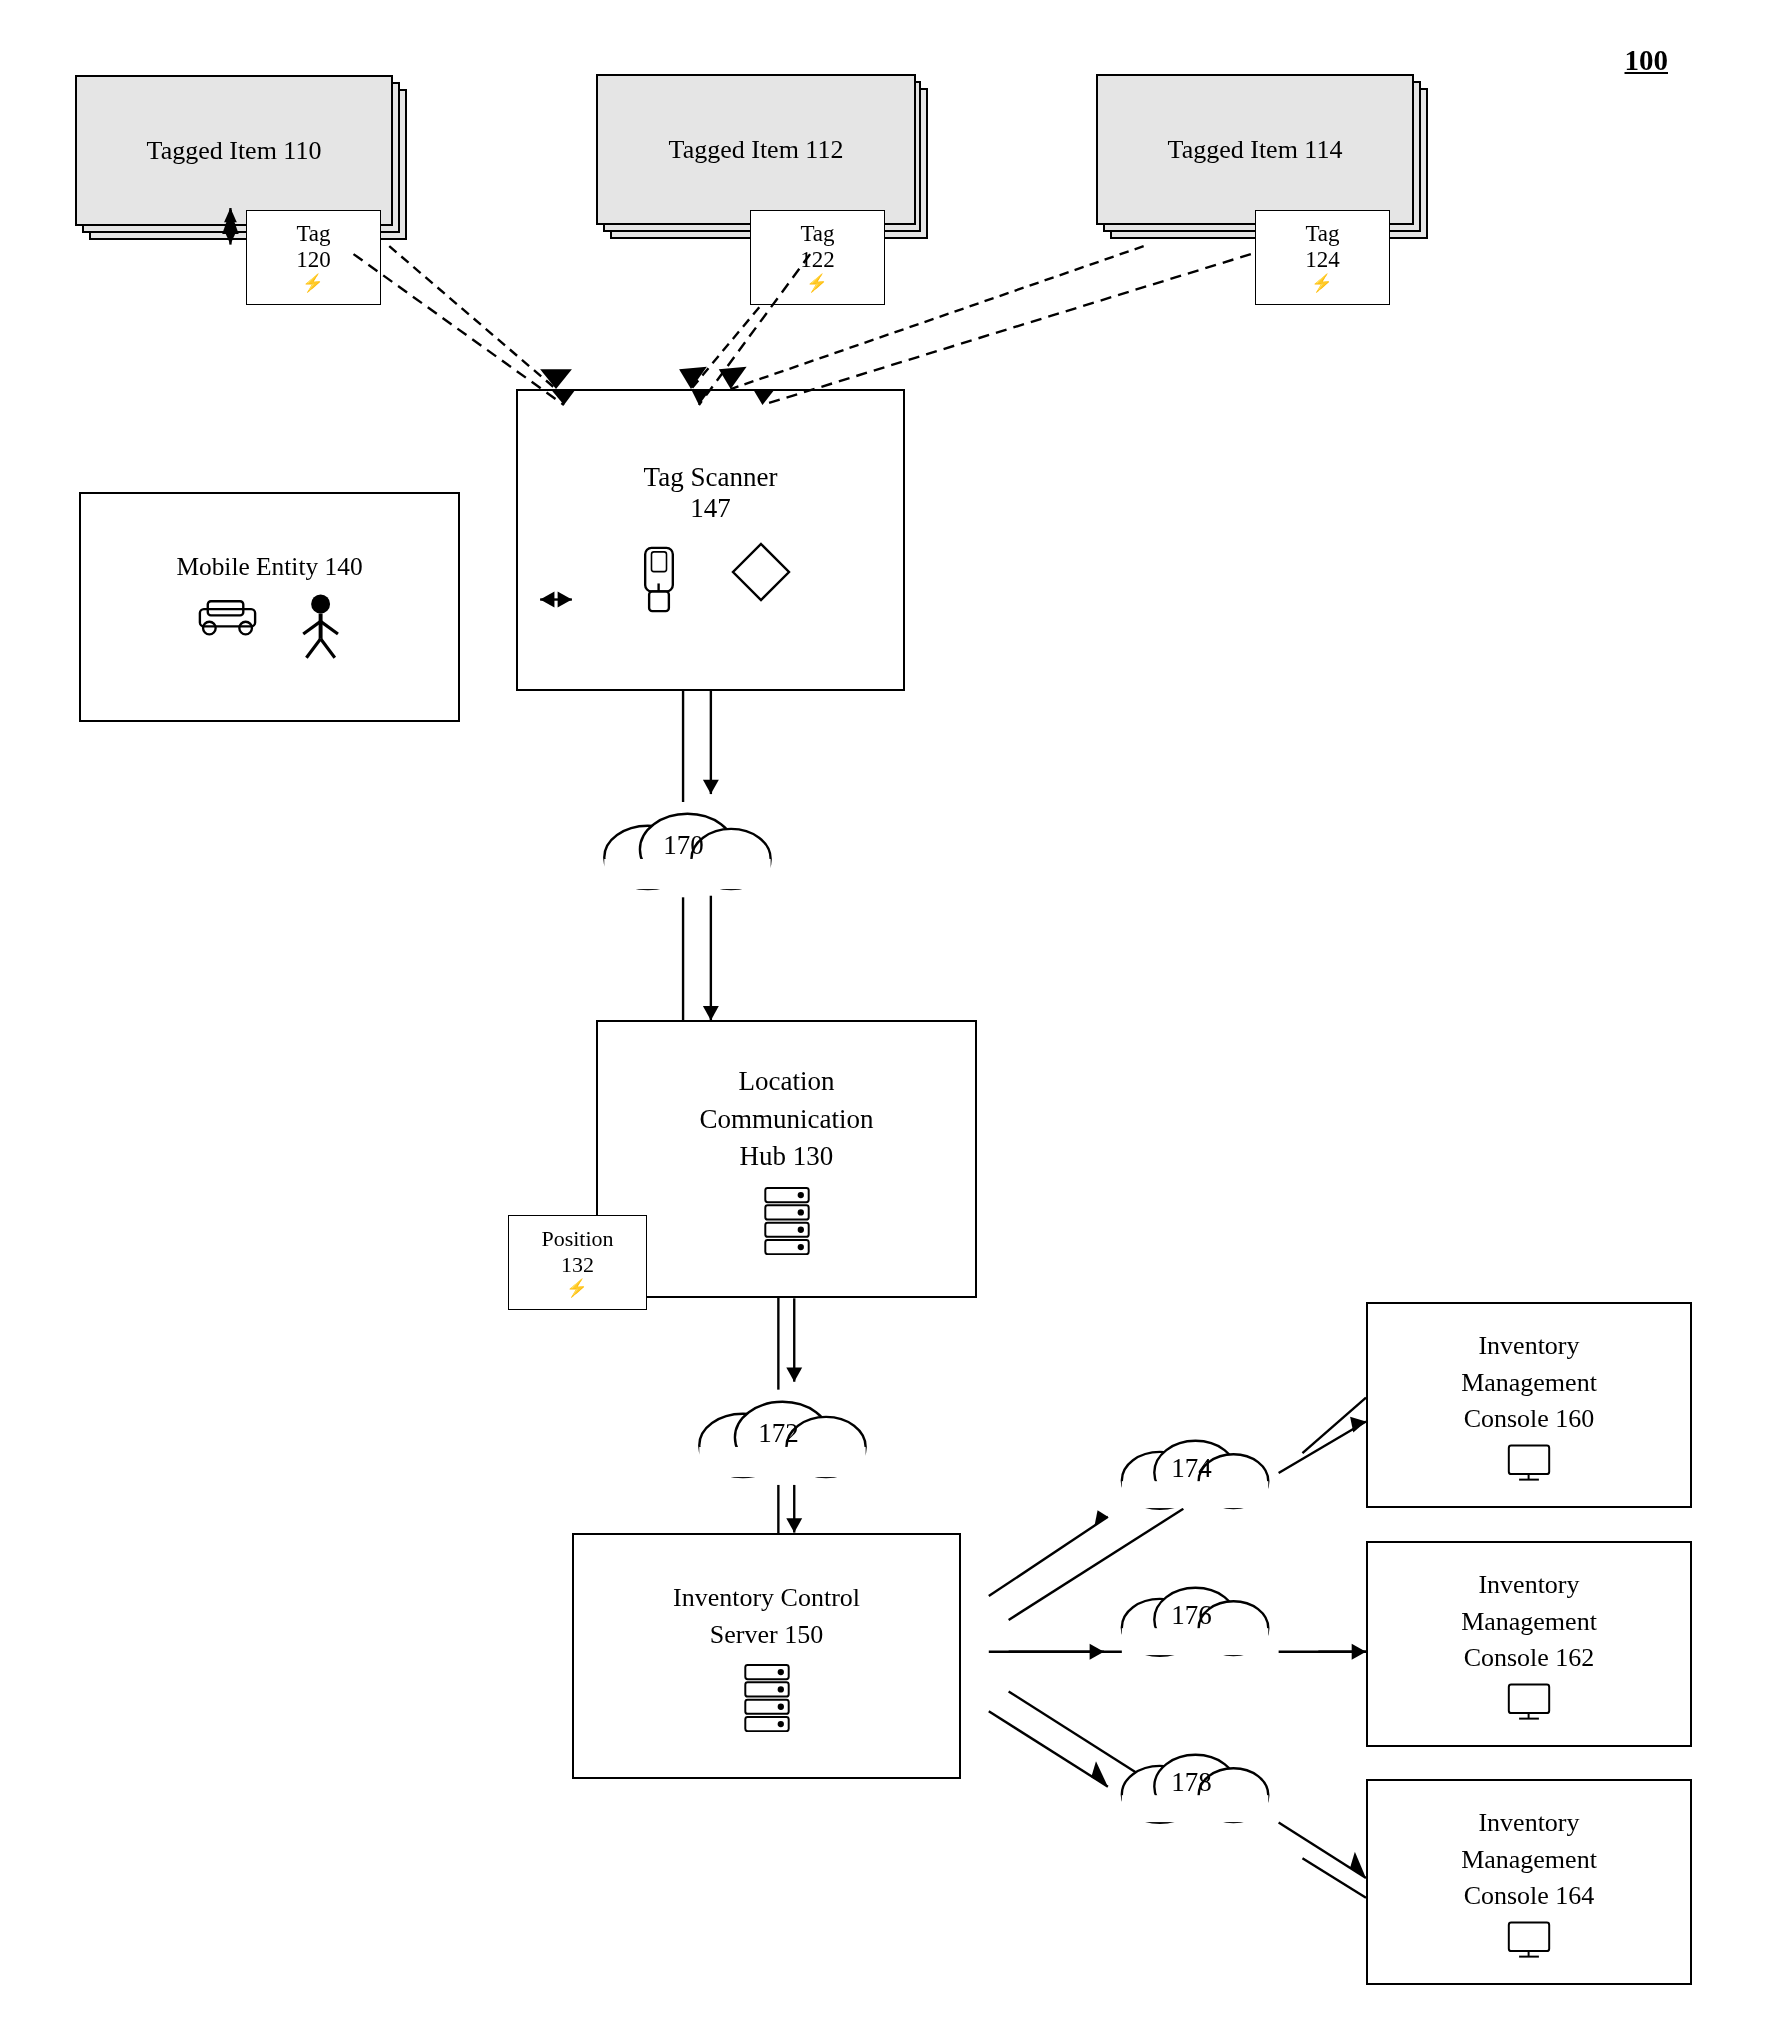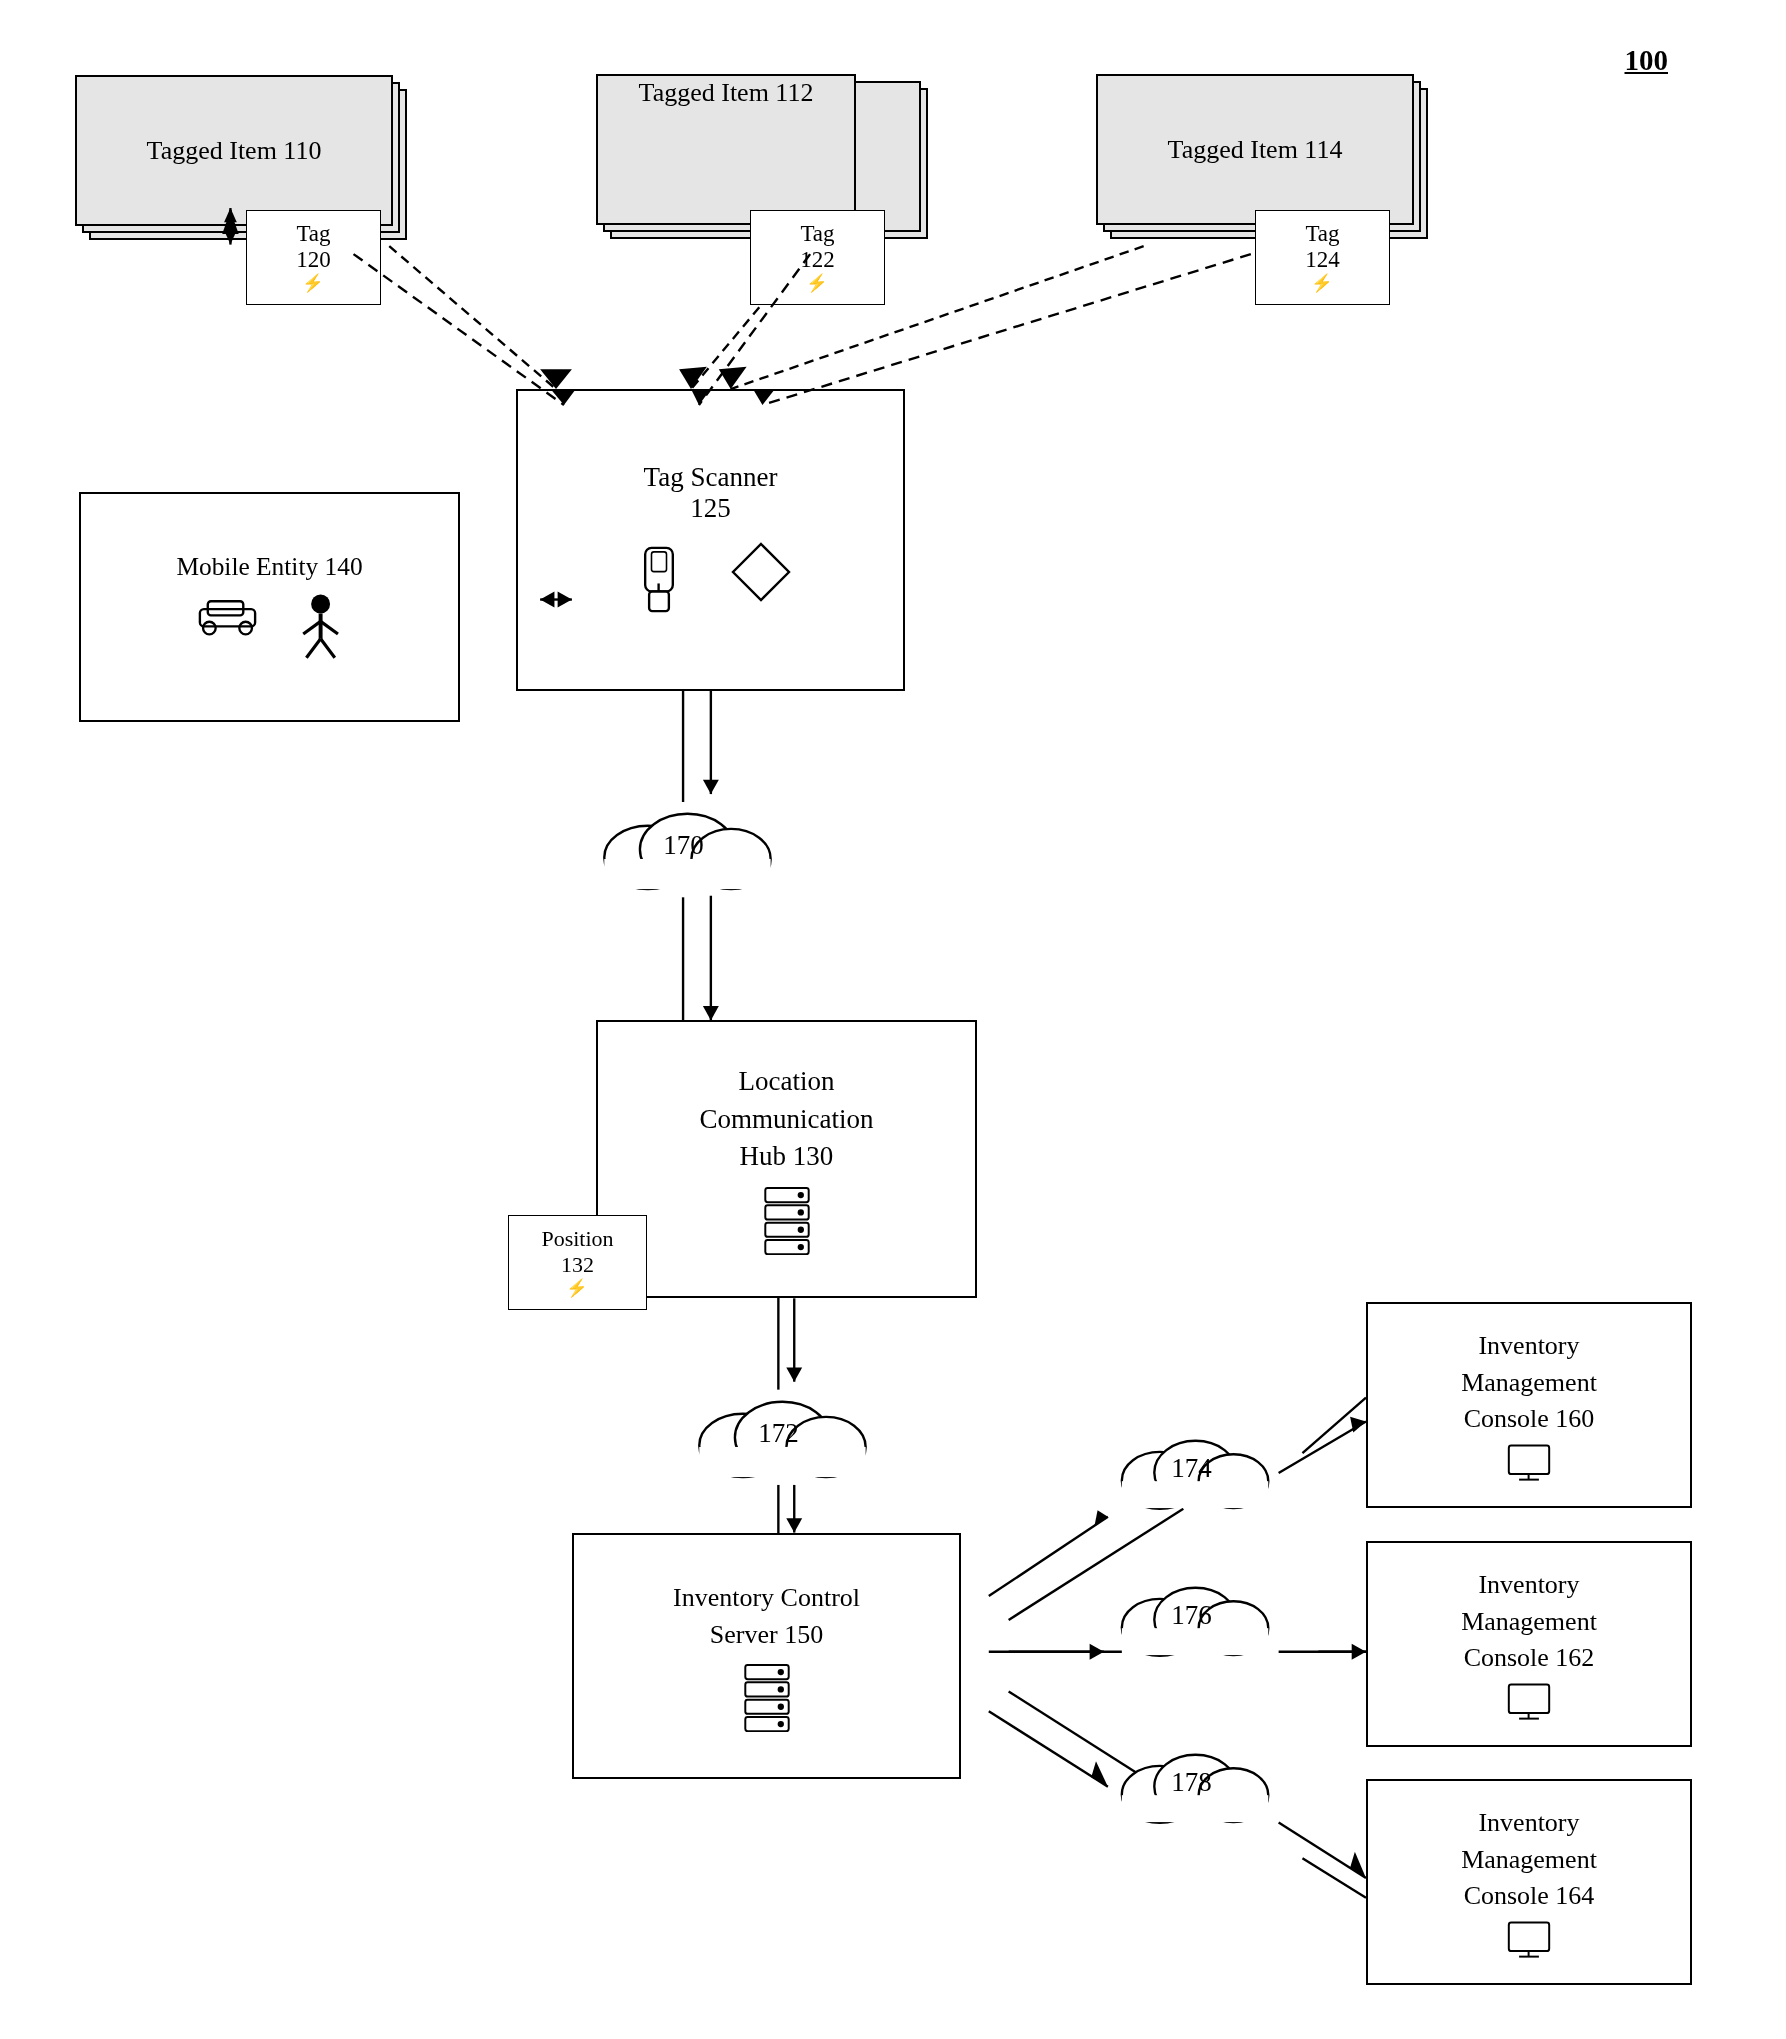--- a/index.html
+++ b/index.html
@@ -138,21 +138,21 @@
 
   <div class="small-box" style="top:210px; left:246px; width:135px; height:95px;">
     <span style="font-size:23px;">Tag</span>
     <span style="font-size:23px;">120</span>
     <span style="font-size:17.5px;">⚡</span>
   </div>
 
   <div class="stacked-box" style="top:74px; left:596px; width:341px; height:175px;">
     <div class="box-layer" style="top:14.3px;left:14.3px;width:318px;height:151px;"></div>
     <div class="box-layer" style="top:7.1px;left:7.1px;width:318px;height:151px;"></div>
-    <div class="box-layer" style="top:0;left:0;width:260px;height:151px; display:flex; align-items:flex-start; justify-content:center;">
+    <div class="box-layer" style="top:0;left:0;width:320px;height:151px; display:flex; align-items:center; justify-content:center;">
       <span class="box-label" style="font-size:26px;">Tagged Item 112</span>
     </div>
   </div>
 
   <div class="small-box" style="top:210px; left:750px; width:135px; height:95px;">
     <span style="font-size:23px;">Tag</span>
     <span style="font-size:23px;">122</span>
     <span style="font-size:17.5px;">⚡</span>
   </div>
 
@@ -188,21 +188,21 @@
         <line x1="32" y1="36" x2="54" y2="52" stroke="#000" stroke-width="4"></line>
         <line x1="32" y1="58" x2="14" y2="82" stroke="#000" stroke-width="4"></line>
         <line x1="32" y1="58" x2="50" y2="82" stroke="#000" stroke-width="4"></line>
       </svg>
     </div>
   </div>
 
   <div class="box" style="top:389px; left:516px; width:389px; height:302px;">
     <div style="font-size:27px; font-weight:normal; text-align:center;">
       <span>Tag Scanner</span><br>
-      <span>125</span>
+      <span>147</span>
     </div>
     <div style="display:flex; gap:40px; margin-top:16px;">
 
       <svg width="60" height="79" viewBox="0 0 75 100">
         <rect x="20" y="10" width="35" height="55" rx="8" fill="none" stroke="#000" stroke-width="3"></rect>
         <rect x="28" y="15" width="19" height="25" rx="3" fill="none" stroke="#000" stroke-width="2"></rect>
         <rect x="25" y="65" width="25" height="25" rx="4" fill="none" stroke="#000" stroke-width="3"></rect>
         <line x1="37" y1="55" x2="37" y2="65" stroke="#000" stroke-width="3"></line>
       </svg>
 

